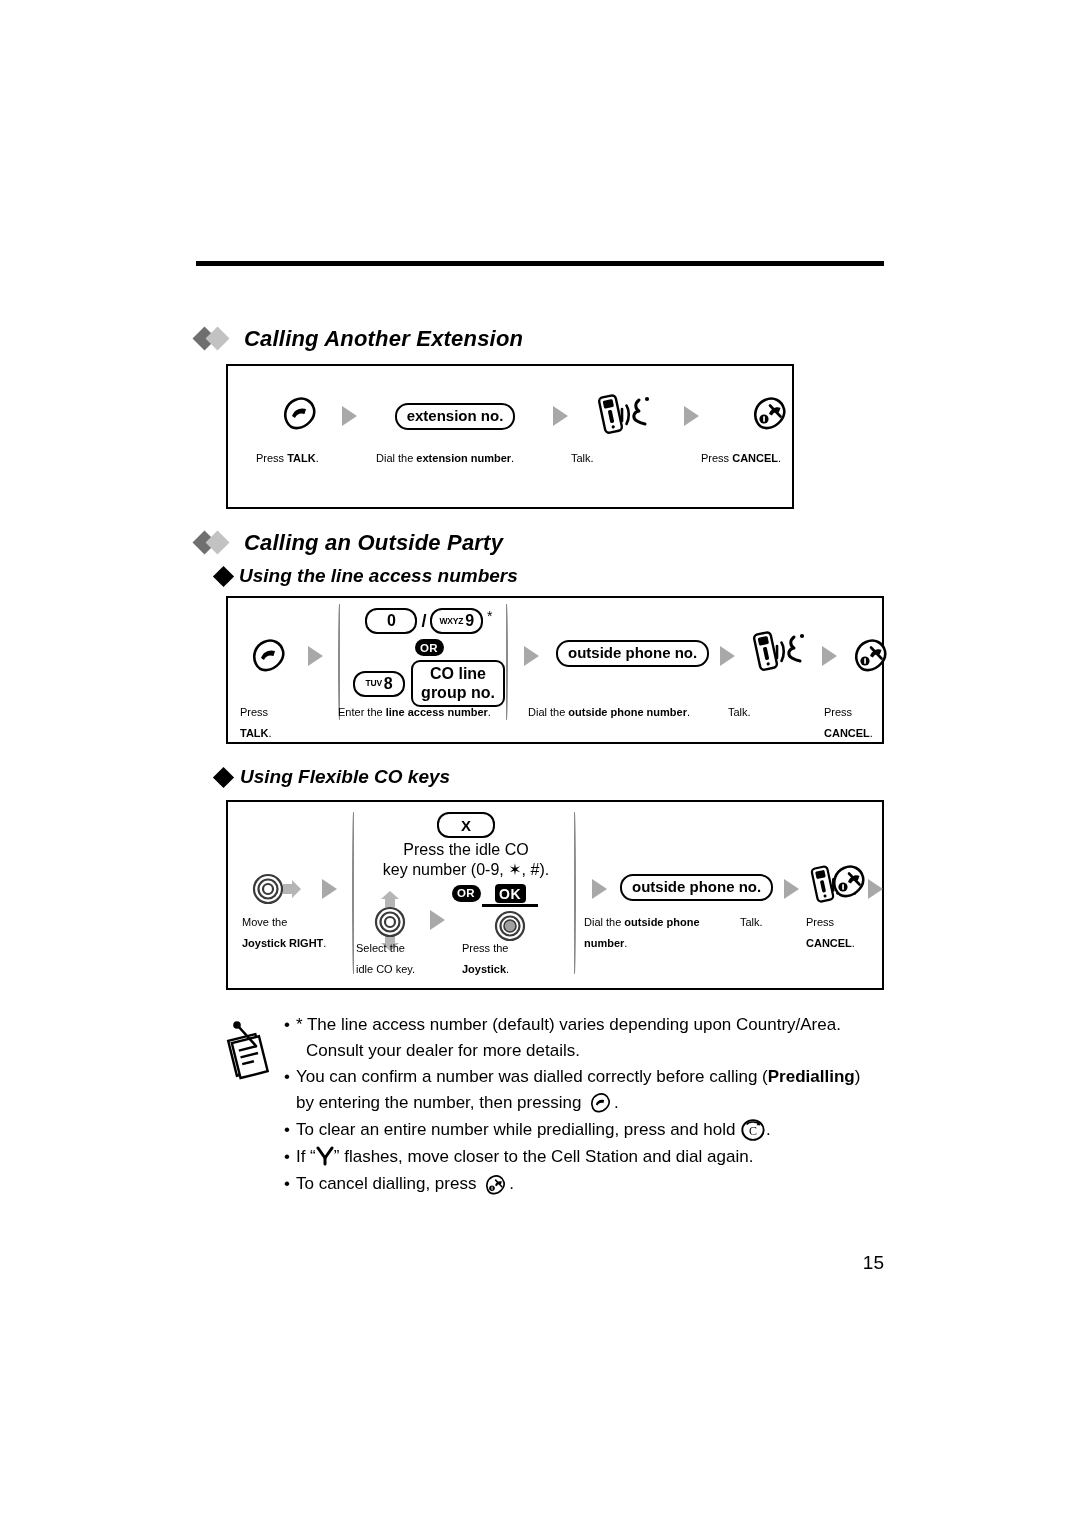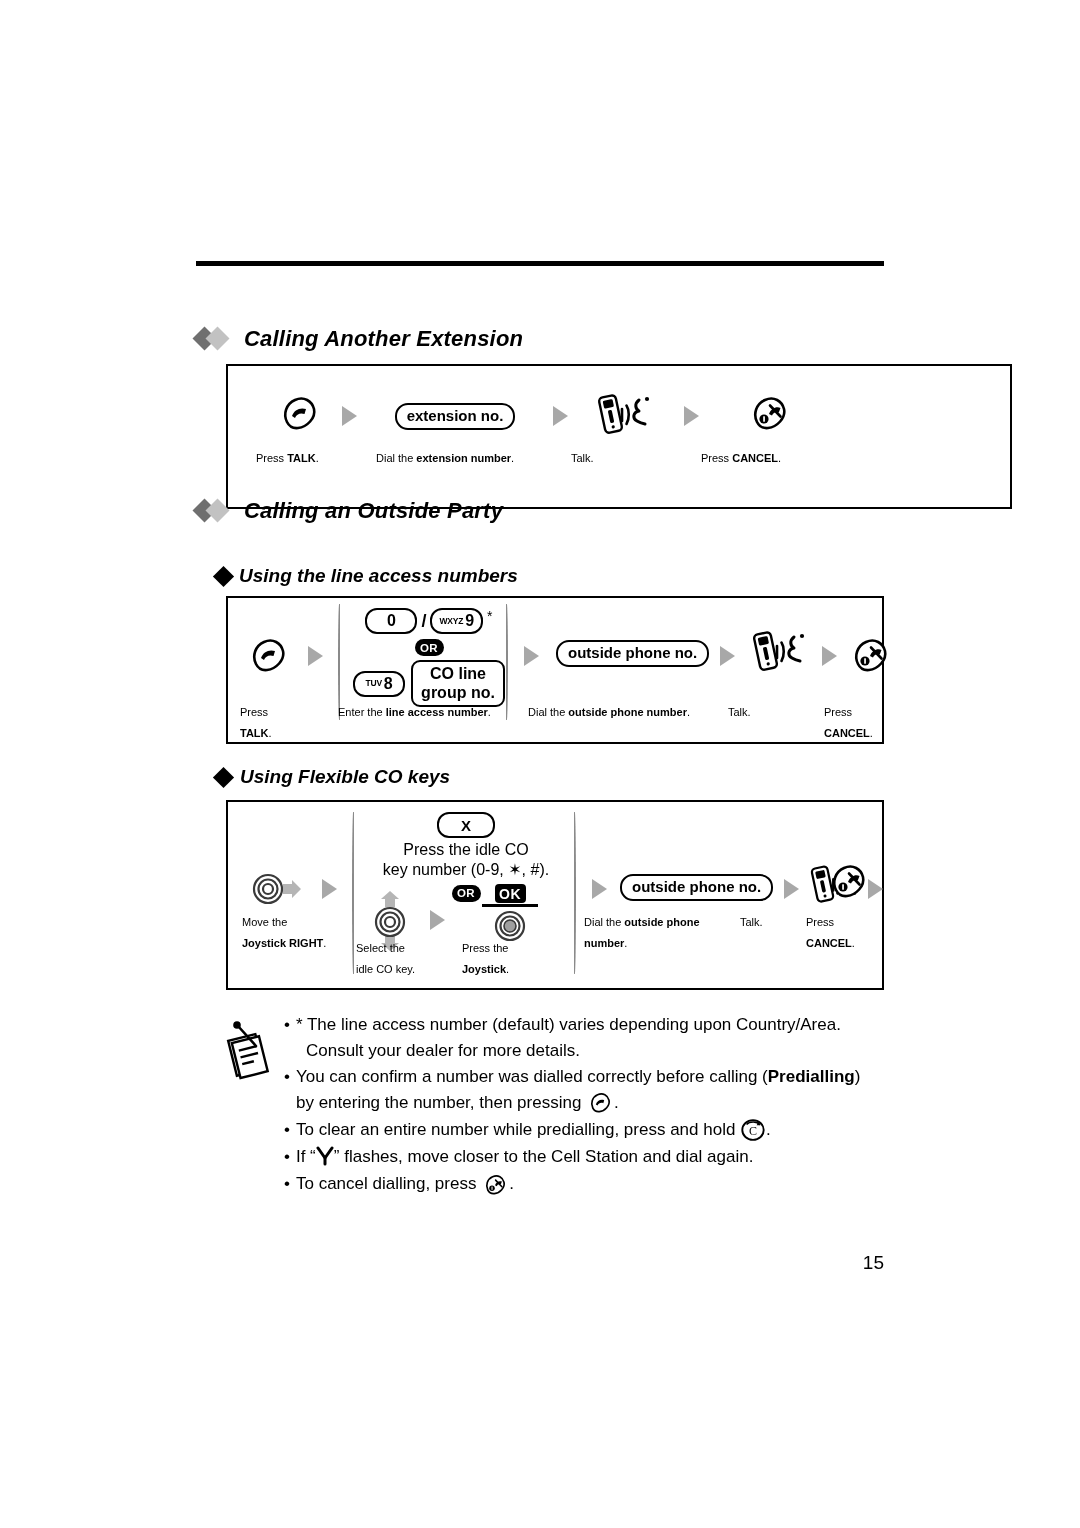--- a/index.html
+++ b/index.html
@@ -247,21 +247,21 @@
   </div>
 
   <div class="h1-row" style="left:196px; top:326px;">
     <span class="dbl-diamond">
         <i class="d1"></i>
         <i class="d2"></i>
       </span>
     <span class="h1-text">Calling Another Extension</span>
   </div>
 
-  <div class="flowbox" style="left:226px; top:364px; width:786px; height:145px;">
+  <div class="flowbox" style="left:226px; top:364px; width:568px; height:145px;">
 
     <div class="row" style="position:absolute; left:28px; top:22px; width:606px; height:56px;">
 
       <div style="width:86px; display:flex; justify-content:center;">
         <span class="icn">
           <svg width="44" height="44" viewBox="0 0 44 44">
             <path d="M10 30 C6 22 9 12 18 8 C27 4 35 9 37 17 C39 26 30 35 21 36 C15.5 36.6 12 34 10 30 Z" fill="#fff" stroke="#000" stroke-width="2.6"></path>
             <path d="M15 24 C17 18 23 15 29 17 L27.5 22 C23.5 20.5 19.5 22 18 26 Z" fill="#000"></path>
           </svg>
         </span>
@@ -311,21 +311,21 @@
       <div class="cap" style="width:195px;">
         <span>Dial the </span><b>extension number</b><span>.</span>
       </div>
       <div class="cap" style="width:130px;">Talk.</div>
       <div class="cap" style="width:175px;">
         <span>Press </span><b>CANCEL</b><span>.</span>
       </div>
     </div>
   </div>
 
-  <div class="h1-row" style="left:196px; top:498px;">
+  <div class="h1-row" style="left:196px; top:530px;">
     <span class="dbl-diamond">
         <i class="d1"></i>
         <i class="d2"></i>
       </span>
     <span class="h1-text">Calling an Outside Party</span>
   </div>
 
   <div class="h2-row" style="left:216px; top:565px;gap:8px;">
     <span class="one-diamond"></span>
     <span class="h2-text">Using the line access numbers</span>

